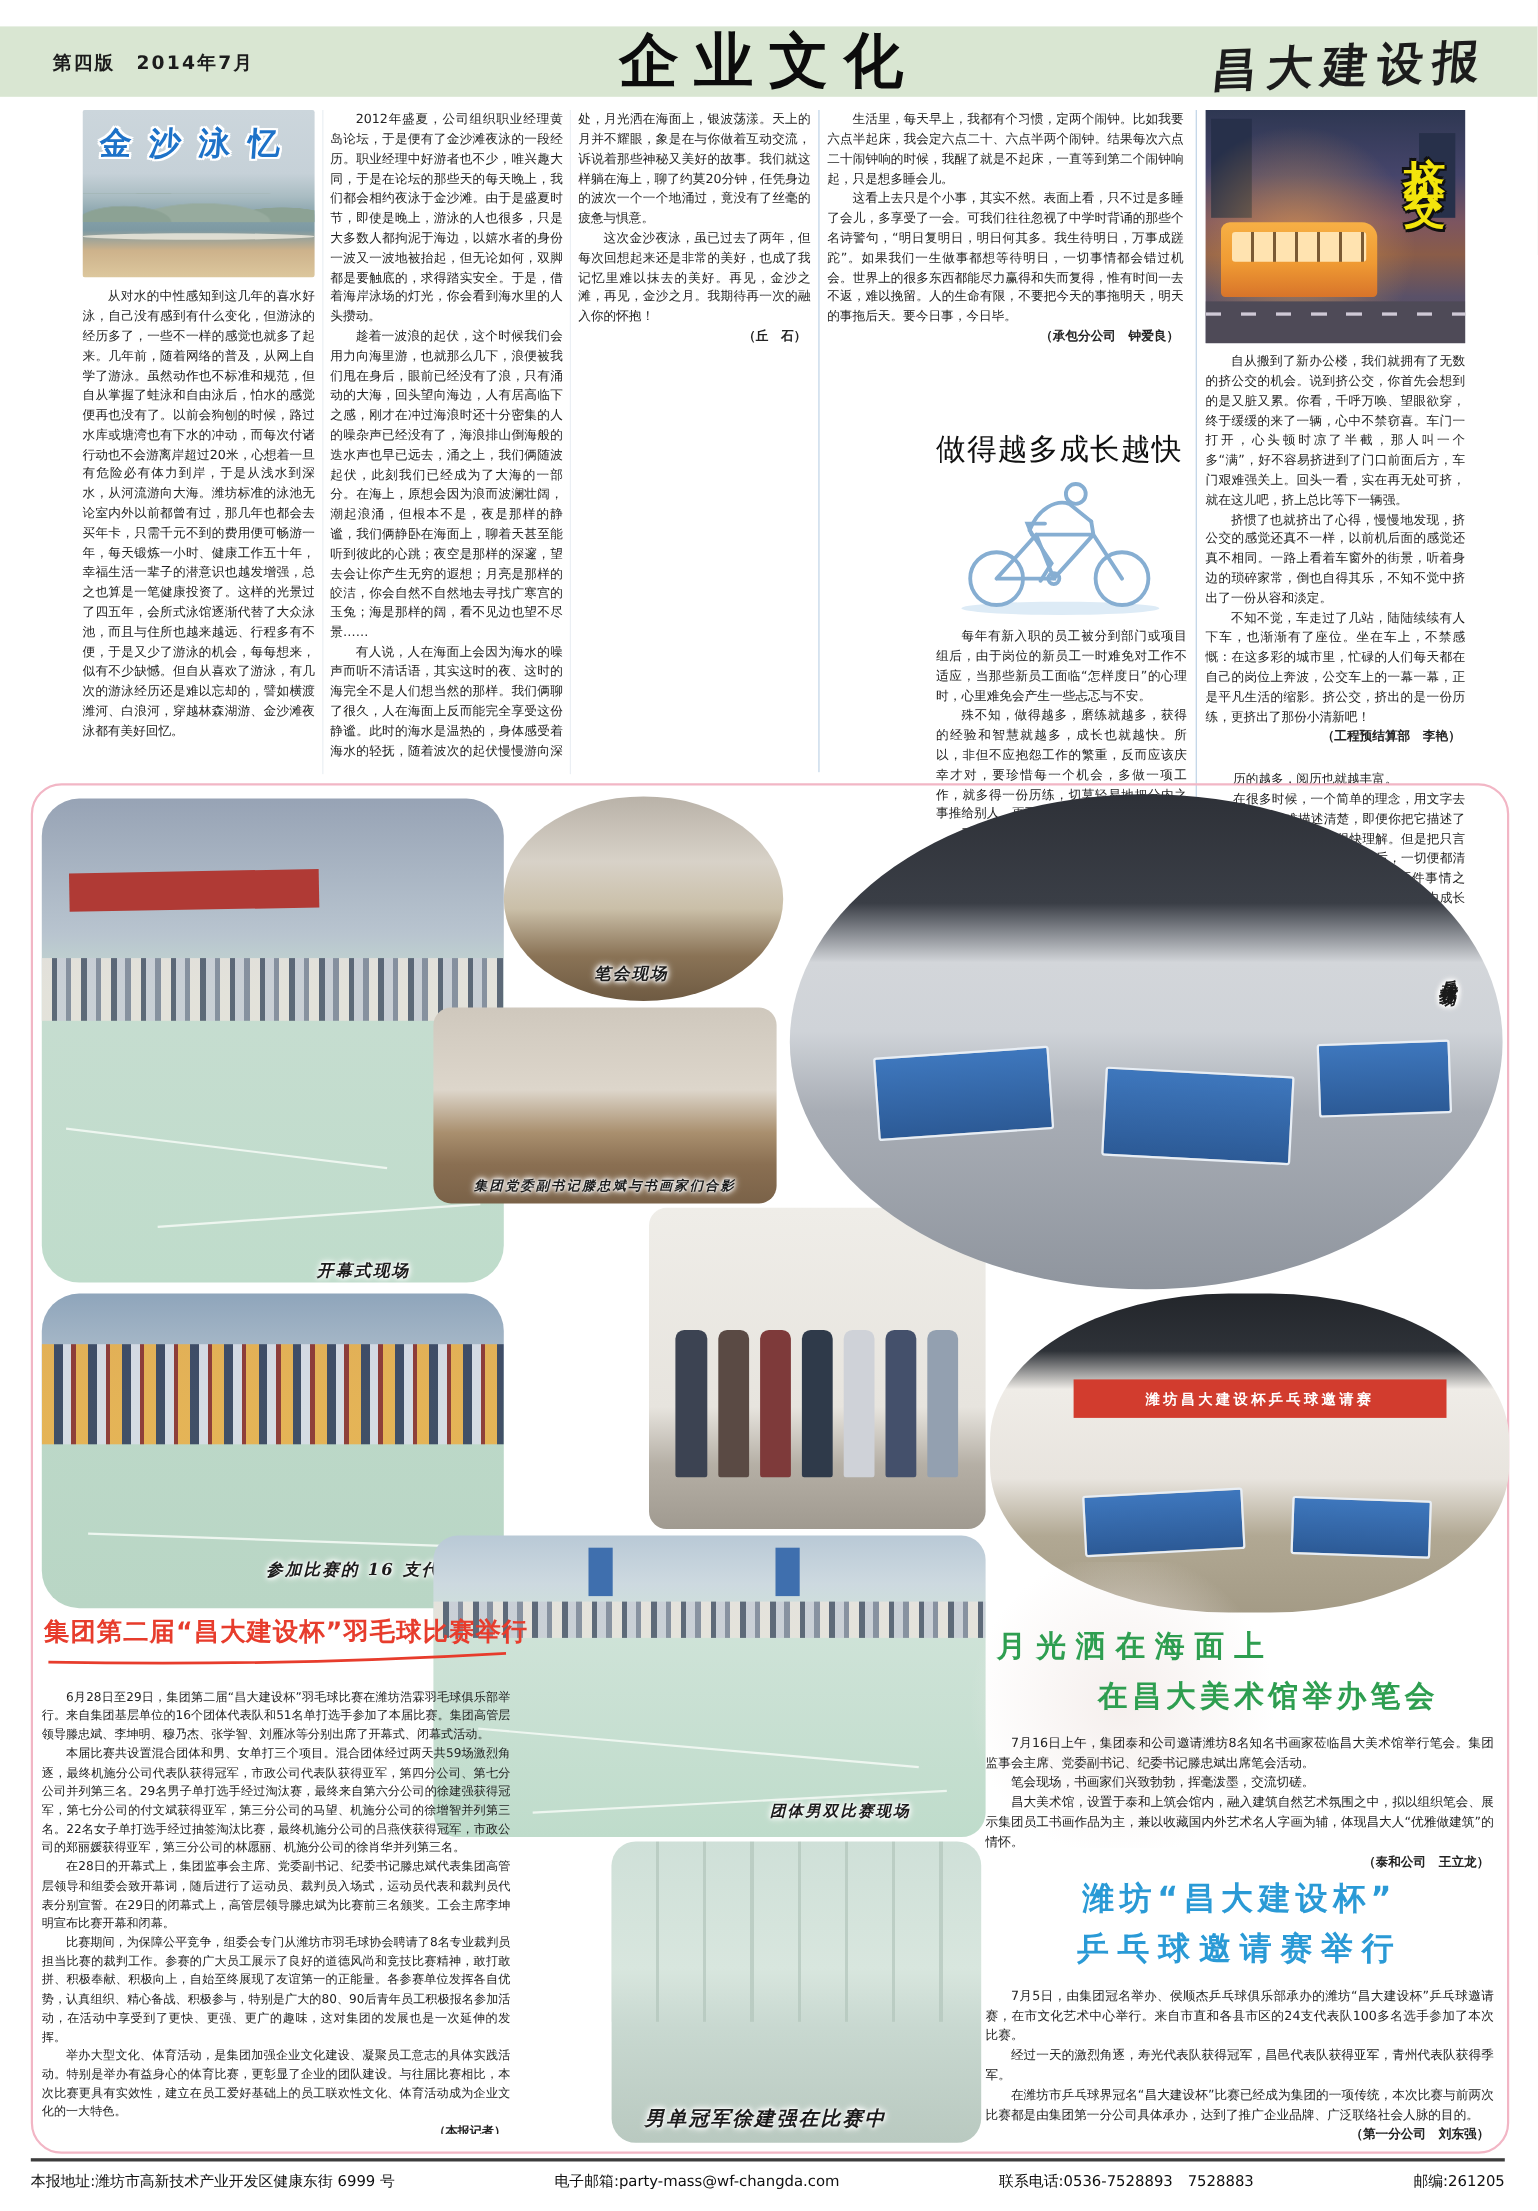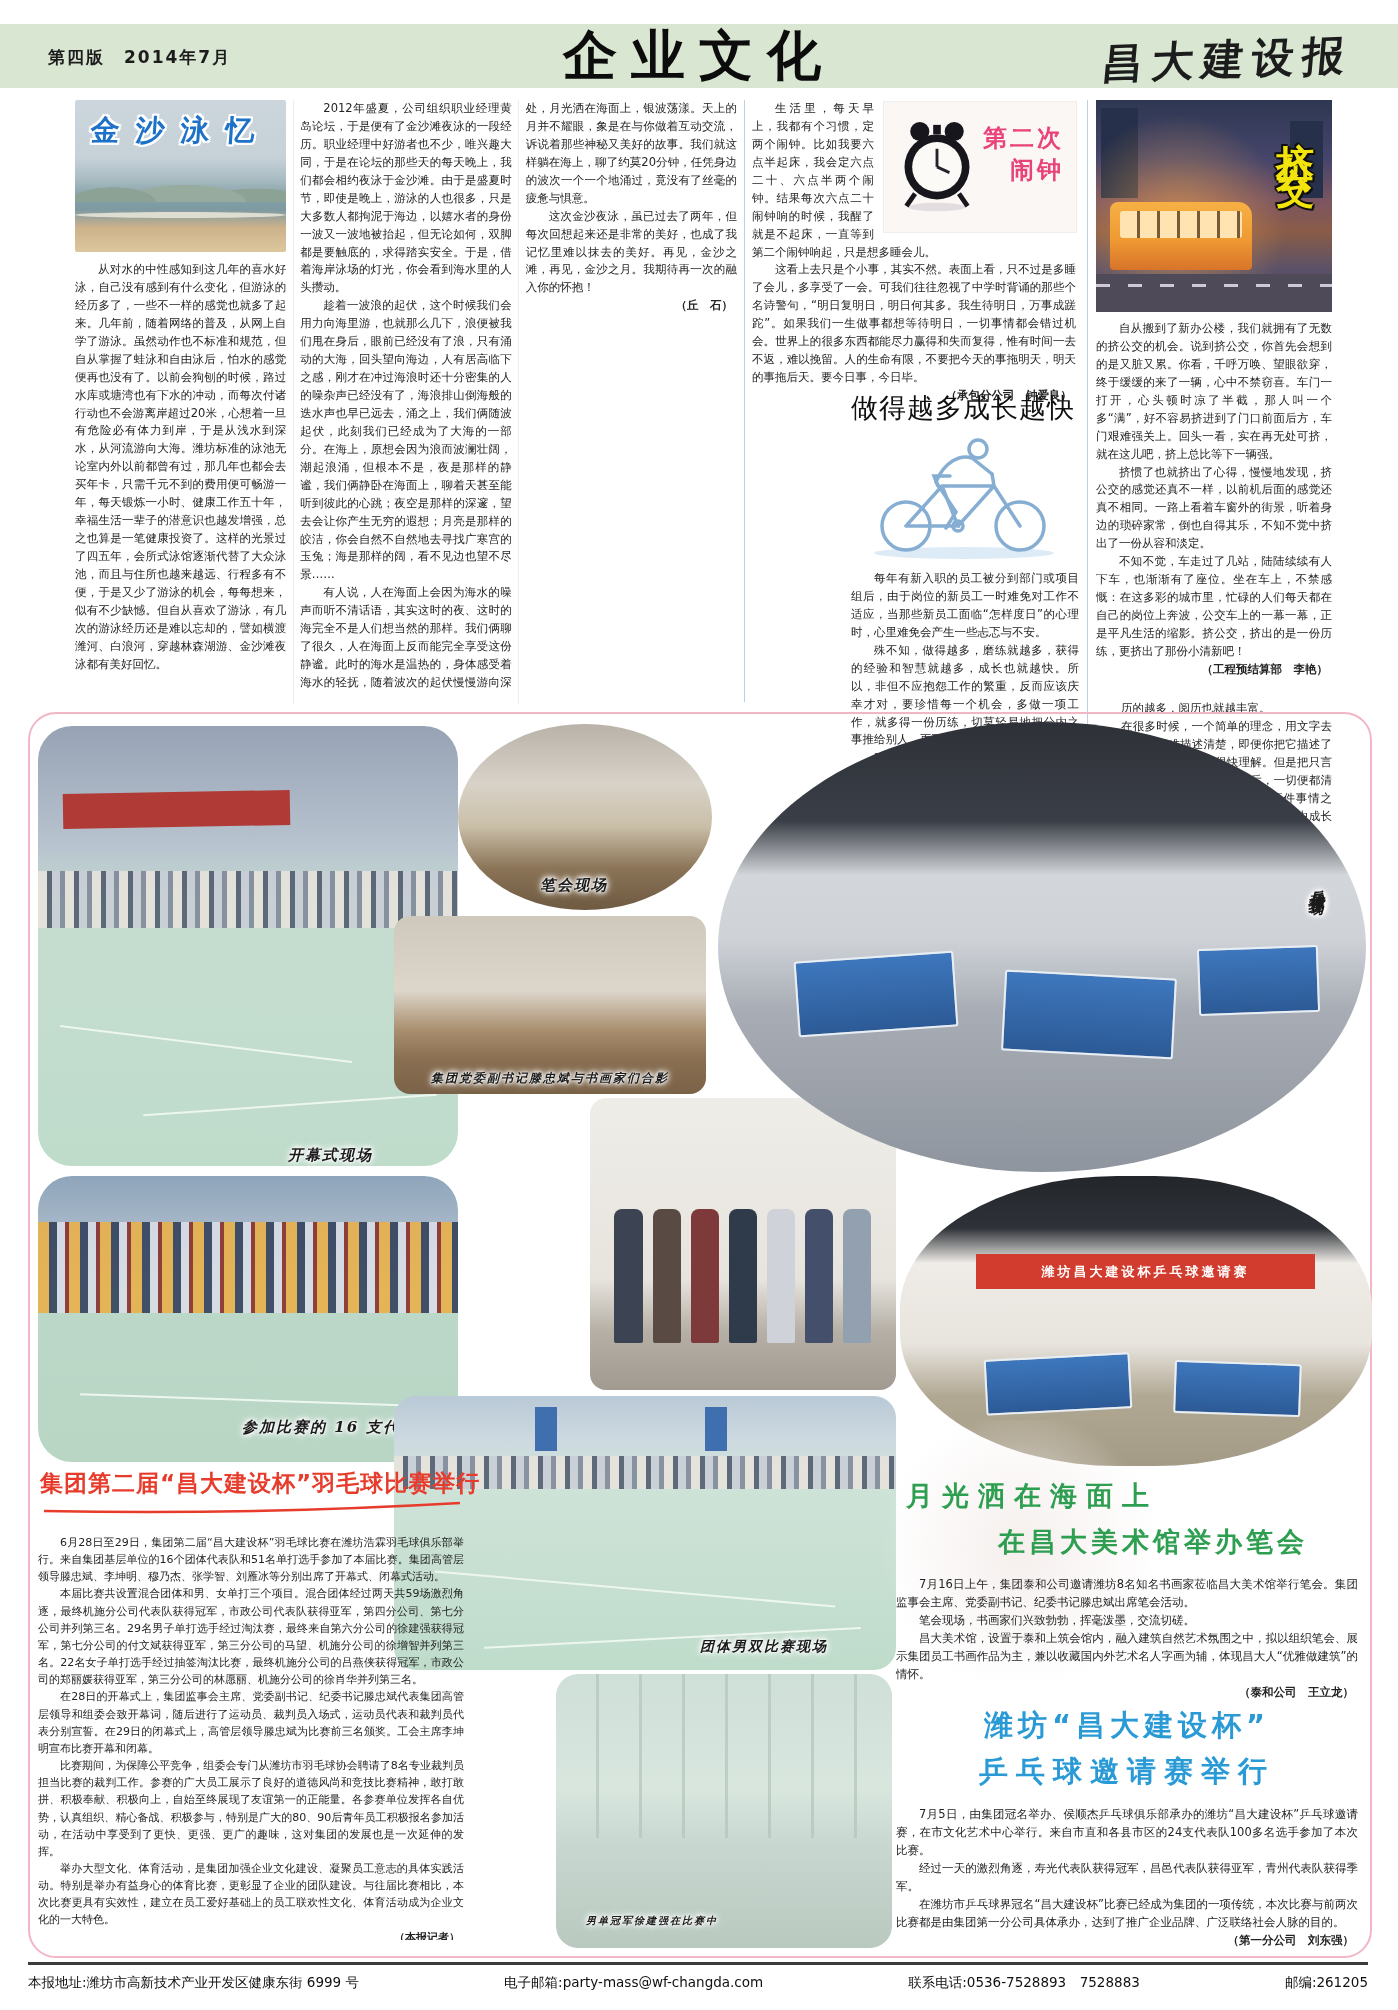--- a/index.html
+++ b/index.html
@@ -155,38 +155,20 @@
     <p>趁着一波浪的起伏，这个时候我们会用力向海里游，也就那么几下，浪便被我们甩在身后，眼前已经没有了浪，只有涌动的大海，回头望向海边，人有居高临下之感，刚才在冲过海浪时还十分密集的人的噪杂声已经没有了，海浪排山倒海般的迭水声也早已远去，涌之上，我们俩随波起伏，此刻我们已经成为了大海的一部分。在海上，原想会因为浪而波澜壮阔，潮起浪涌，但根本不是，夜是那样的静谧，我们俩静卧在海面上，聊着天甚至能听到彼此的心跳；夜空是那样的深邃，望去会让你产生无穷的遐想；月亮是那样的皎洁，你会自然不自然地去寻找广寒宫的玉兔；海是那样的阔，看不见边也望不尽景……</p>
     <p>有人说，人在海面上会因为海水的噪声而听不清话语，其实这时的夜、这时的海完全不是人们想当然的那样。我们俩聊了很久，人在海面上反而能完全享受这份静谧。此时的海水是温热的，身体感受着海水的轻抚，随着波次的起伏慢慢游向深处，月光洒在海面上，银波荡漾。天上的月并不耀眼，象是在与你做着互动交流，诉说着那些神秘又美好的故事。我们就这样躺在海上，聊了约莫20分钟，任凭身边的波次一个一个地涌过，竟没有了丝毫的疲惫与惧意。</p>
     <p>这次金沙夜泳，虽已过去了两年，但每次回想起来还是非常的美好，也成了我记忆里难以抹去的美好。再见，金沙之滩，再见，金沙之月。我期待再一次的融入你的怀抱！</p>
     <span class="byline">（丘　石）</span>
   </section>
 
   <div class="vdiv" style="left:744px;top:100px;height:602px"></div>
   <div class="vdiv" style="left:1087px;top:100px;height:998px"></div>
 
   <section class="clock-art btxt">
-    <div class="clock-img">
-      <svg class="clock-svg" width="86" height="98" viewBox="0 0 90 100">
-        <ellipse cx="45" cy="94" rx="30" ry="4.5" fill="#e4dde0"></ellipse>
-        <circle cx="27" cy="15" r="10" fill="#16161c"></circle>
-        <circle cx="63" cy="15" r="10" fill="#16161c"></circle>
-        <rect x="41" y="8" width="8" height="10" fill="#16161c"></rect>
-        <line x1="22" y1="80" x2="13" y2="93" stroke="#16161c" stroke-width="5"></line>
-        <line x1="68" y1="80" x2="77" y2="93" stroke="#16161c" stroke-width="5"></line>
-        <circle cx="45" cy="52" r="34" fill="#16161c"></circle>
-        <circle cx="45" cy="52" r="26" fill="#fbfaf7"></circle>
-        <line x1="45" y1="52" x2="45" y2="33" stroke="#23232a" stroke-width="3"></line>
-        <line x1="45" y1="52" x2="58" y2="58" stroke="#23232a" stroke-width="3"></line>
-      </svg>
-      <div class="clock-title">
-        <span>第二次</span><br>
-        <span>闹钟</span>
-      </div>
-    </div>
     <p>生活里，每天早上，我都有个习惯，定两个闹钟。比如我要六点半起床，我会定六点二十、六点半两个闹钟。结果每次六点二十闹钟响的时候，我醒了就是不起床，一直等到第二个闹钟响起，只是想多睡会儿。</p>
     <p>这看上去只是个小事，其实不然。表面上看，只不过是多睡了会儿，多享受了一会。可我们往往忽视了中学时背诵的那些个名诗警句，“明日复明日，明日何其多。我生待明日，万事成蹉跎”。如果我们一生做事都想等待明日，一切事情都会错过机会。世界上的很多东西都能尽力赢得和失而复得，惟有时间一去不返，难以挽留。人的生命有限，不要把今天的事拖明天，明天的事拖后天。要今日事，今日毕。</p>
     <span class="byline">（承包分公司　钟爱良）</span>
   </section>
 
   <section class="bus-art btxt">
     <div class="bus-photo">
       <div class="bldg w1"></div>
       <div class="bldg w2"></div>
       <div class="bglow"></div>
@@ -267,21 +249,21 @@
     <div class="hangban" style="left:62%"></div>
     <div class="crowd" style="top:22%;height:12%"></div>
     <div class="cline" style="left:8%;top:70%;width:80%;transform:rotate(5deg)"></div>
     <div class="cline" style="left:18%;top:88%;width:75%;transform:rotate(-3deg)"></div>
   </div>
   <div class="cap" style="left:700px;top:1638px;font-size:14px">团体男双比赛现场</div>
 
   <div class="photo p-mc">
     <div class="panels"></div>
   </div>
-  <div class="cap" style="left:586px;top:1914px;font-size:10px">男单冠军徐建强在比赛中</div>
+  <div class="cap" style="left:586px;top:1914px;font-size:18px">男单冠军徐建强在比赛中</div>
 
   <div class="photo p-tt">
     <div class="tbl" style="left:12%;top:52%;width:24%;height:16%;transform:rotate(-4deg)"></div>
     <div class="tbl" style="left:44%;top:56%;width:26%;height:17%;transform:rotate(3deg)"></div>
     <div class="tbl" style="left:74%;top:50%;width:18%;height:14%;transform:rotate(-2deg)"></div>
   </div>
   <div class="cap cap-v" style="left:1306px;top:878px">乒乓球赛现场</div>
 
   <div class="photo p-inv">
     <div class="inv-banner">潍坊昌大建设杯乒乓球邀请赛</div>

